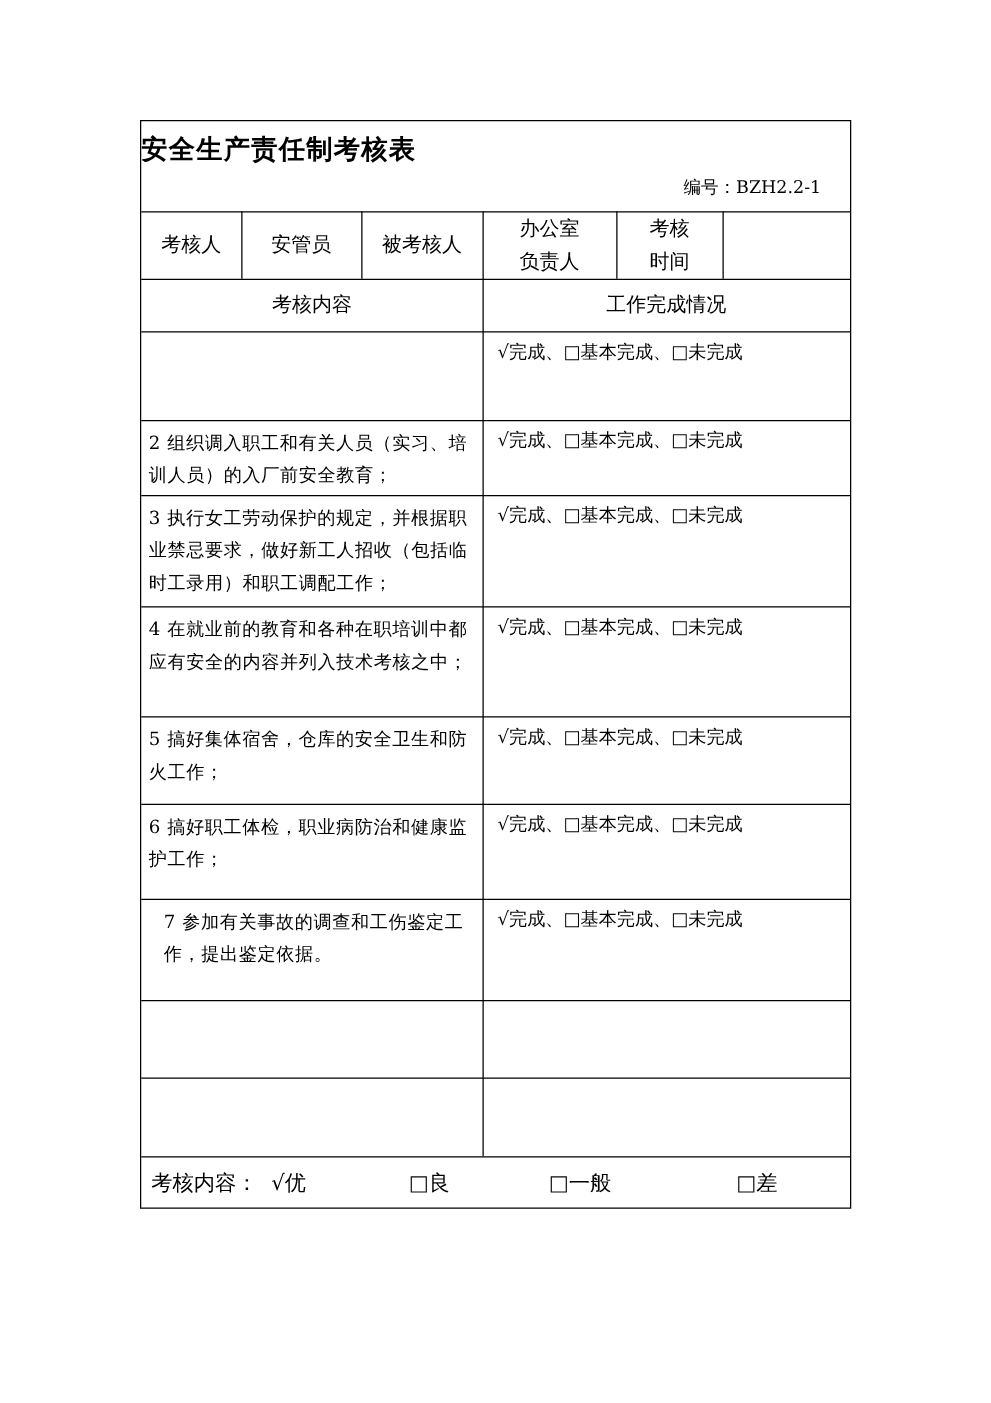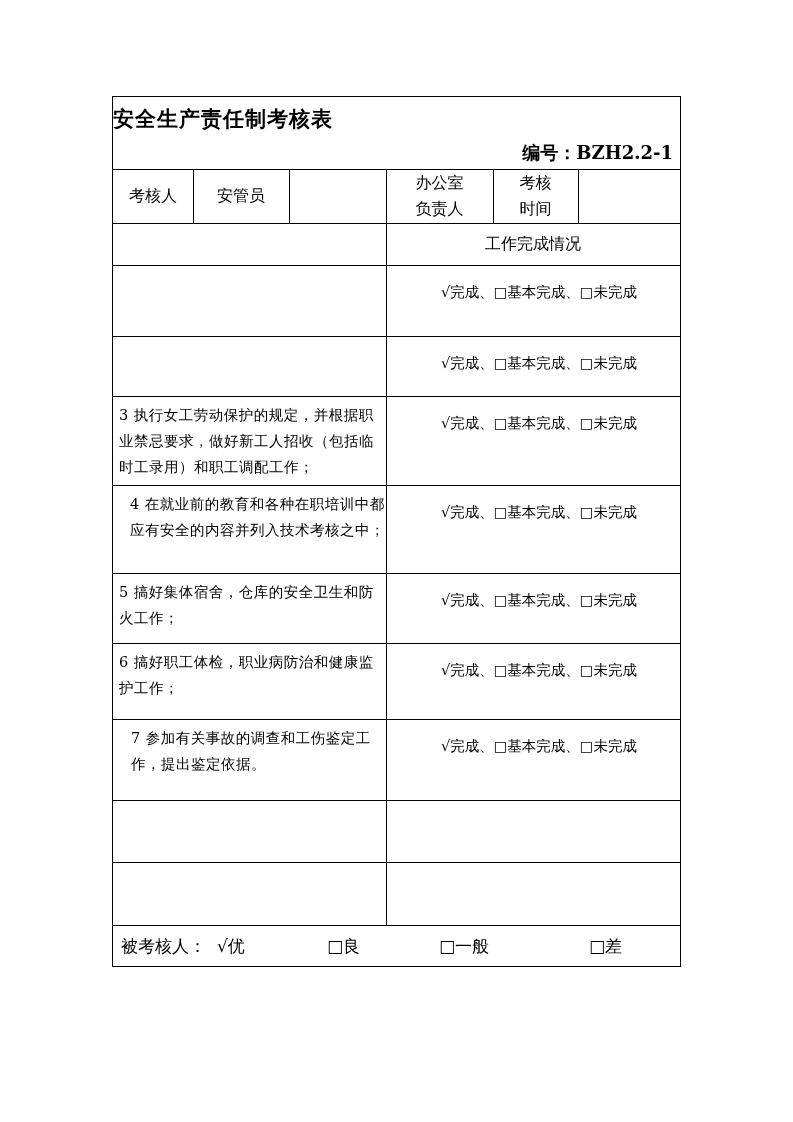--- a/index.html
+++ b/index.html
@@ -1,26 +1,26 @@
 <!DOCTYPE html>
 <html><head>
 <meta charset="utf-8">
 <style>
   html, body { margin:0; padding:0; background:#ffffff; }
   body { width:793px; height:1122px; position:relative; font-family:"DejaVu Serif","Liberation Serif",serif; color:#000; }
   .sheet { position:absolute; left:112px; top:96px; width:569px; height:871px; border:1px solid #000; box-sizing:border-box; }
   .hline { position:absolute; height:1px; background:#000; }
   .vline { position:absolute; width:1px; background:#000; }
   .title { position:absolute; left:0; width:100%; top:8px; font-family:"DejaVu Sans","Liberation Sans",sans-serif; font-weight:bold; font-size:21px; letter-spacing:1px; }
-  .code { position:absolute; right:7px; top:44px; font-size:18px;font-weight:bold; }
+  .code { position:absolute; right:23px; top:44px; font-size:14px; }
   .cell { position:absolute; box-sizing:border-box; font-size:16px; }
   .center { display:flex; align-items:center; justify-content:center; text-align:center; }
   .two-line { line-height:26px;text-align:right; }
   .content { font-size:14.5px; line-height:26px; padding:6px 6px 0 6px; letter-spacing:0.5px; }
-  .status { font-size:14.5px; padding:18px 0 0 12px;text-align:center; }
+  .status { font-size:14.5px; padding:7px 0 0 12px; }
   .conclusion { font-size:17px; }
 </style>
 </head>
 <body>
 
 <div class="sheet">
 
   <div class="title">安全生产责任制考核表</div>
   <div class="code">编号：BZH2.2-1</div>
 
@@ -39,57 +39,60 @@
 
   <div class="vline" style="left:80px;top:72px;height:54px"></div>
   <div class="vline" style="left:176px;top:72px;height:54px"></div>
   <div class="vline" style="left:380px;top:72px;height:54px"></div>
   <div class="vline" style="left:465px;top:72px;height:54px"></div>
 
   <div class="vline" style="left:273px;top:72px;height:756px"></div>
 
   <div class="cell center" style="left:80px;top:72px;width:96px;height:54px">安管员</div>
   <div class="cell center" style="left:0;top:72px;width:80px;height:54px">考核人</div>
+  <div class="cell center" style="left:176px;top:72px;width:97px;height:54px">被考核人</div>
   <div class="cell center two-line" style="left:273px;top:72px;width:107px;height:54px;flex-direction:column">
     <span>办公室</span>
     <span>负责人</span>
   </div>
   <div class="cell center two-line" style="left:380px;top:72px;width:85px;height:54px;flex-direction:column">
     <span>考核</span>
     <span>时间</span>
   </div>
   <div class="cell center" style="left:465px;top:72px;width:102px;height:54px"></div>
 
+  <div class="cell center" style="left:0;top:126px;width:273px;height:42px">考核内容</div>
   <div class="cell center" style="left:273px;top:126px;width:294px;height:42px">工作完成情况</div>
 
   <div class="cell status" style="left:273px;top:168px;width:294px;height:71px">√完成、□基本完成、□未完成</div>
 
+  <div class="cell content" style="left:0;top:239px;width:273px;height:60px">2 组织调入职工和有关人员（实习、培训人员）的入厂前安全教育；</div>
   <div class="cell status" style="left:273px;top:239px;width:294px;height:60px">√完成、□基本完成、□未完成</div>
 
   <div class="cell content" style="left:0;top:299px;width:273px;height:89px">3 执行女工劳动保护的规定，并根据职业禁忌要求，做好新工人招收（包括临时工录用）和职工调配工作；</div>
   <div class="cell status" style="left:273px;top:299px;width:294px;height:89px">√完成、□基本完成、□未完成</div>
 
-  <div class="cell content" style="left:11px;top:388px;width:273px;height:88px">4 在就业前的教育和各种在职培训中都应有安全的内容并列入技术考核之中；</div>
+  <div class="cell content" style="left:0;top:388px;width:273px;height:88px">4 在就业前的教育和各种在职培训中都应有安全的内容并列入技术考核之中；</div>
   <div class="cell status" style="left:273px;top:388px;width:294px;height:88px">√完成、□基本完成、□未完成</div>
 
   <div class="cell content" style="left:0;top:476px;width:273px;height:70px">5 搞好集体宿舍，仓库的安全卫生和防火工作；</div>
   <div class="cell status" style="left:273px;top:476px;width:294px;height:70px">√完成、□基本完成、□未完成</div>
 
   <div class="cell content" style="left:0;top:546px;width:273px;height:76px">6 搞好职工体检，职业病防治和健康监护工作；</div>
   <div class="cell status" style="left:273px;top:546px;width:294px;height:76px">√完成、□基本完成、□未完成</div>
 
   <div class="cell content" style="left:12px;top:622px;width:273px;height:81px">7 参加有关事故的调查和工伤鉴定工作，提出鉴定依据。</div>
   <div class="cell status" style="left:273px;top:622px;width:294px;height:81px">√完成、□基本完成、□未完成</div>
 
   <div class="cell content" style="left:0;top:703px;width:273px;height:62px"></div>
   <div class="cell status" style="left:273px;top:703px;width:294px;height:62px"></div>
 
   <div class="cell content" style="left:0;top:765px;width:273px;height:63px"></div>
   <div class="cell status" style="left:273px;top:765px;width:294px;height:63px"></div>
 
   <div class="cell conclusion" style="left:0;top:828px;width:567px;height:41px">
-    <span style="position:absolute;left:8px;top:10px">被考核人：</span>
+    <span style="position:absolute;left:8px;top:10px">考核内容：</span>
     <span style="position:absolute;left:104px;top:10px">√优</span>
     <span style="position:absolute;left:214px;top:10px">□良</span>
     <span style="position:absolute;left:326px;top:10px">□一般</span>
     <span style="position:absolute;left:476px;top:10px">□差</span>
   </div>
 </div>
 
 </body></html>

